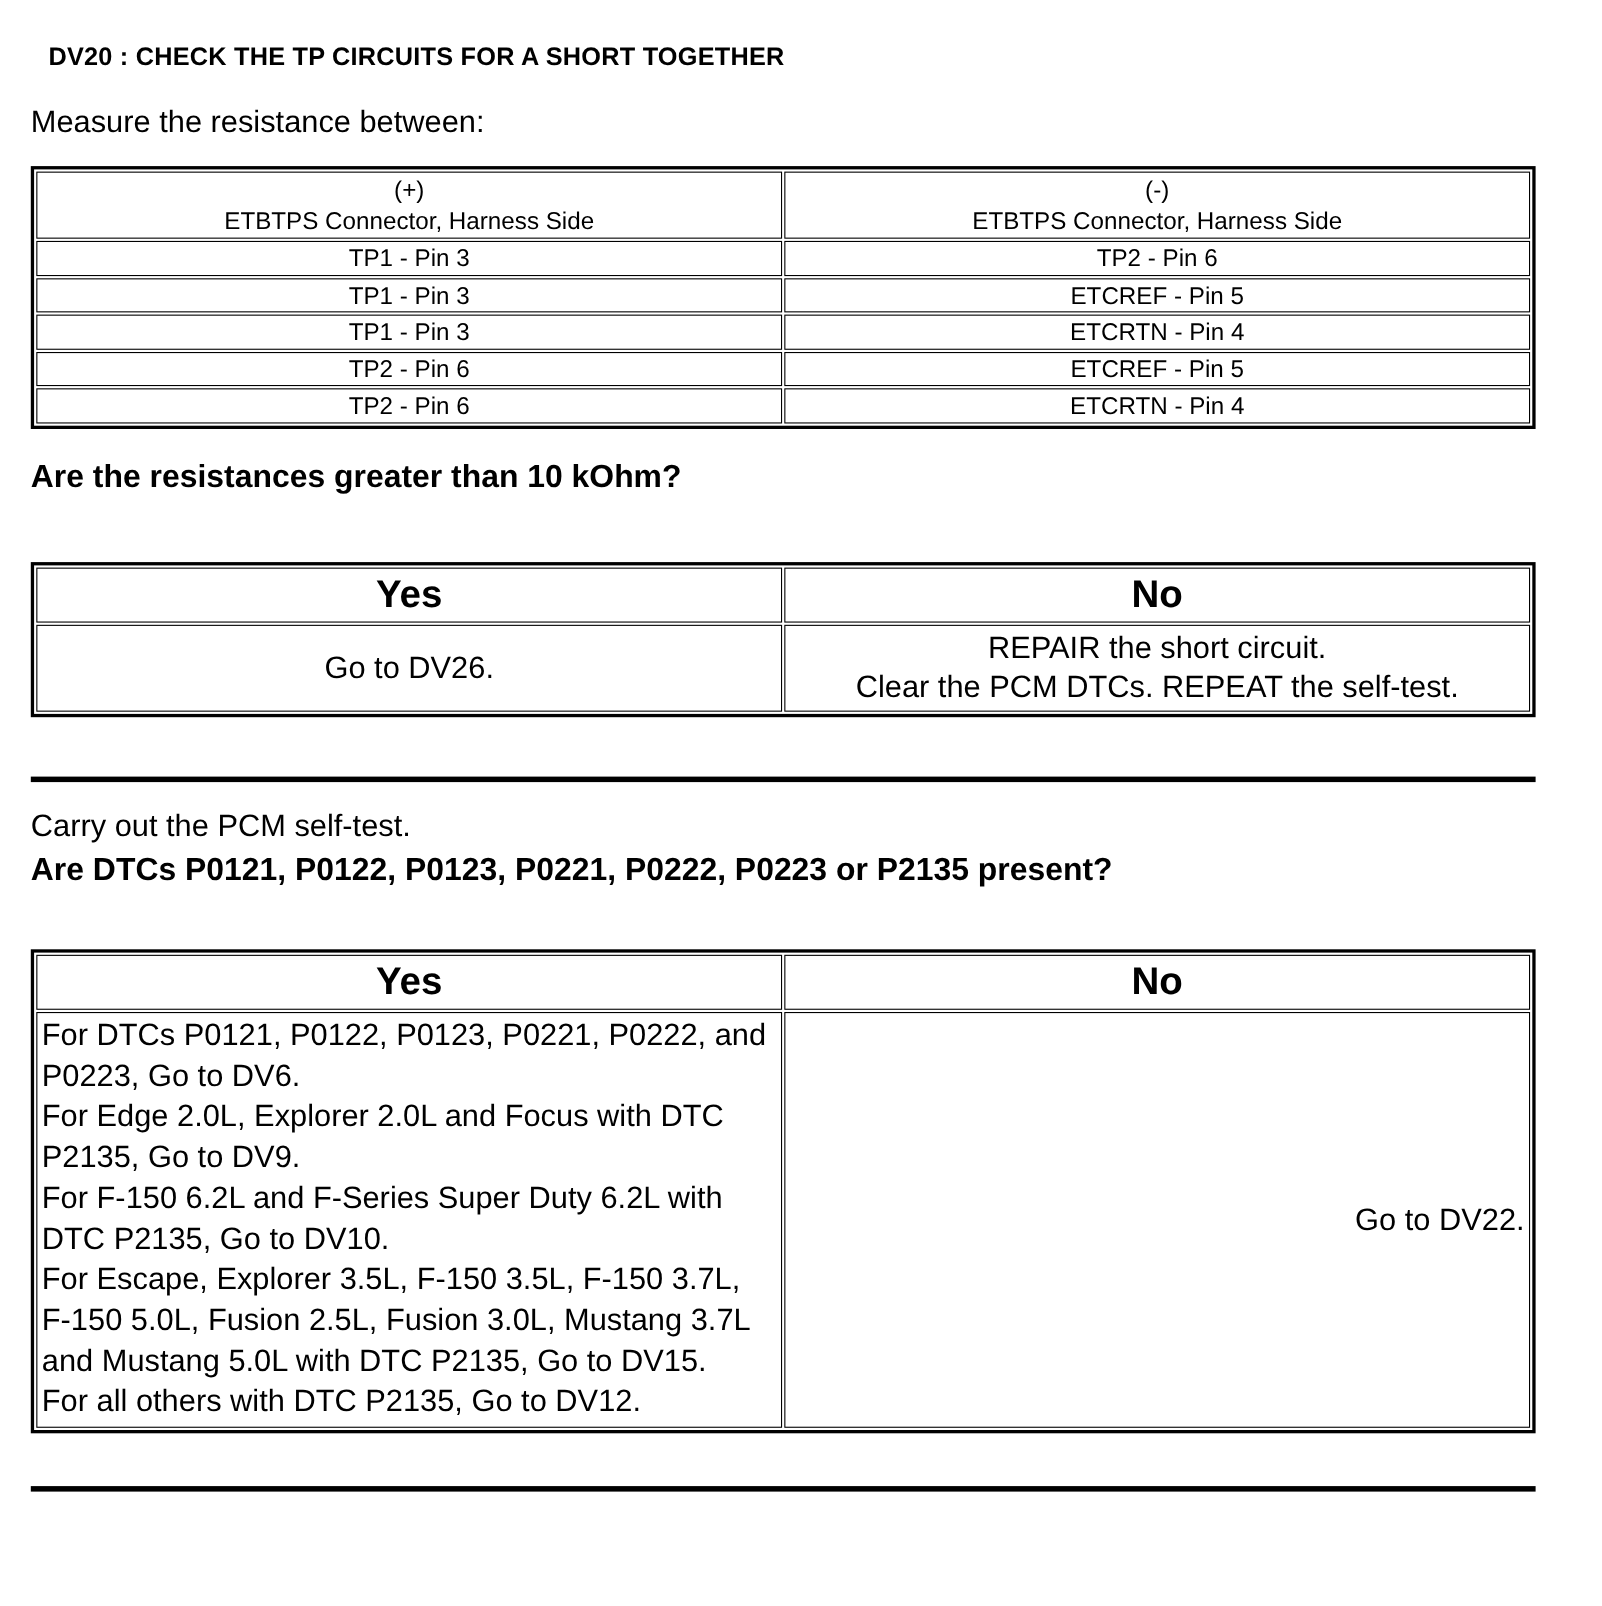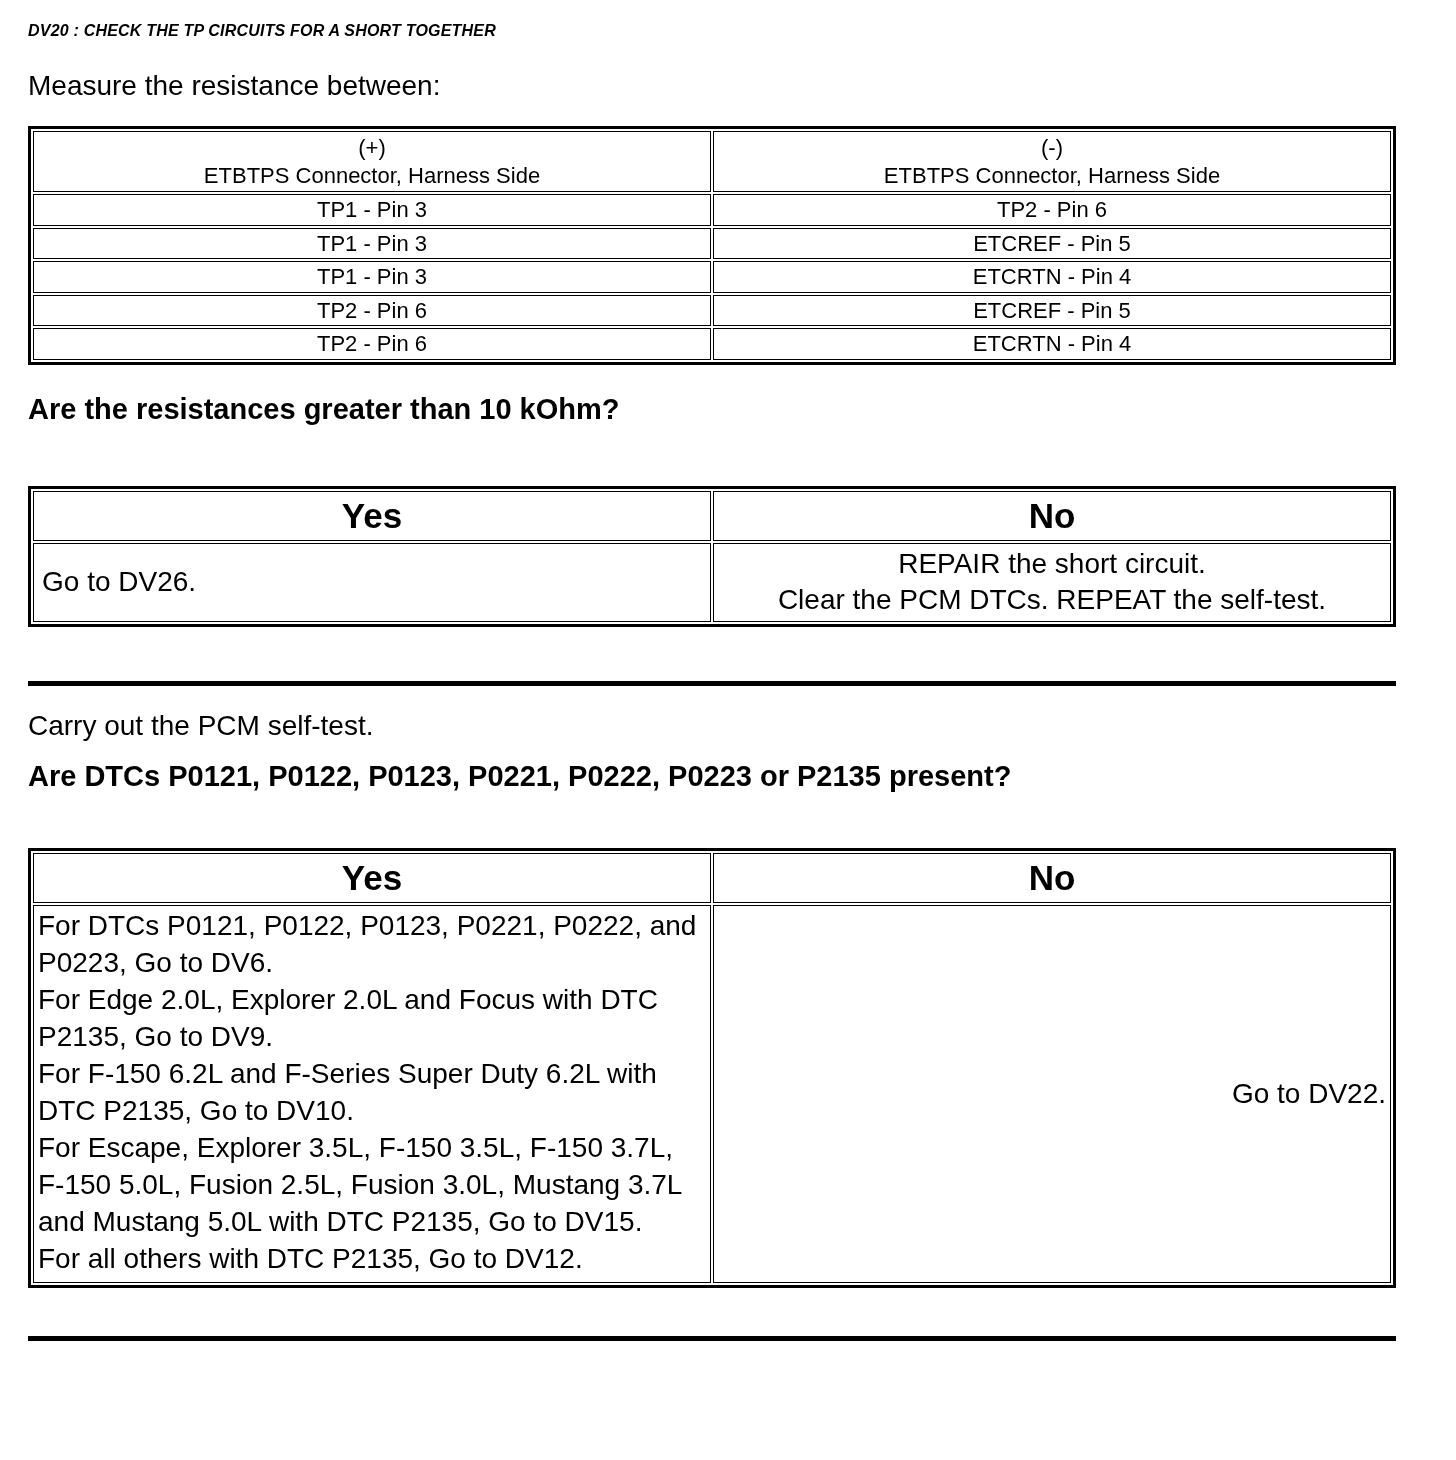--- a/index.html
+++ b/index.html
@@ -10,25 +10,24 @@
     font-family: "Liberation Sans", "DejaVu Sans", sans-serif;
   }
   .doc {
     width: 1456px;
     min-height: 1460px;
     box-sizing: border-box;
     padding: 22px 60px 20px 28px;
     background: #ffffff;
   }
   .test-title {
-    margin: 0;
-    font-size: 16px;
+    margin: 16px;
+    font-size: 23px;
     font-weight: bold;
     letter-spacing: 0.2px;
-    font-style: italic;
   }
   .body-text {
     margin: 30px 0 0 0;
     font-size: 28px;
     font-weight: normal;
   }
   .question {
     margin: 28px 0 0 0;
     font-size: 29px;
     font-weight: bold;
@@ -57,21 +56,22 @@
     text-align: center;
     padding: 4px 4px;
   }
   table.decision td {
     font-size: 28px;
     line-height: 1.32;
     vertical-align: middle;
   }
   table.dv20-decision { margin-top: 60px; }
   table.dv20-decision td.yes-cell {
-    padding: 12px 8px;
+    text-align: center;
+    padding: 12px 18px;
   }
   table.dv20-decision td.no-cell {
     text-align: center;
     padding: 2px 4px;
   }
   table.dv21-decision { margin-top: 55px; }
   table.dv21-decision td.yes-cell {
     text-align: left;
     vertical-align: top;
     padding: 2px 6px 4px 4px;
@@ -83,21 +83,21 @@
     padding: 2px 4px;
   }
   .rule {
     height: 5px;
     background: #000000;
     margin-top: 54px;
   }
   .rule.final { margin-top: 48px; }
   .dv21-title { margin-top: 76px; }
   .dv21-intro { margin-top: 24px; }
-  .dv21-question { margin-top: 18px; }
+  .dv21-question { margin-top: 8px; }
   .cell-line { margin: 0; }
 </style>
 </head>
 <body>
 
 <div class="doc">
 
   <section>
     <h2 class="test-title">DV20 : CHECK THE TP CIRCUITS FOR A SHORT TOGETHER</h2>
 

